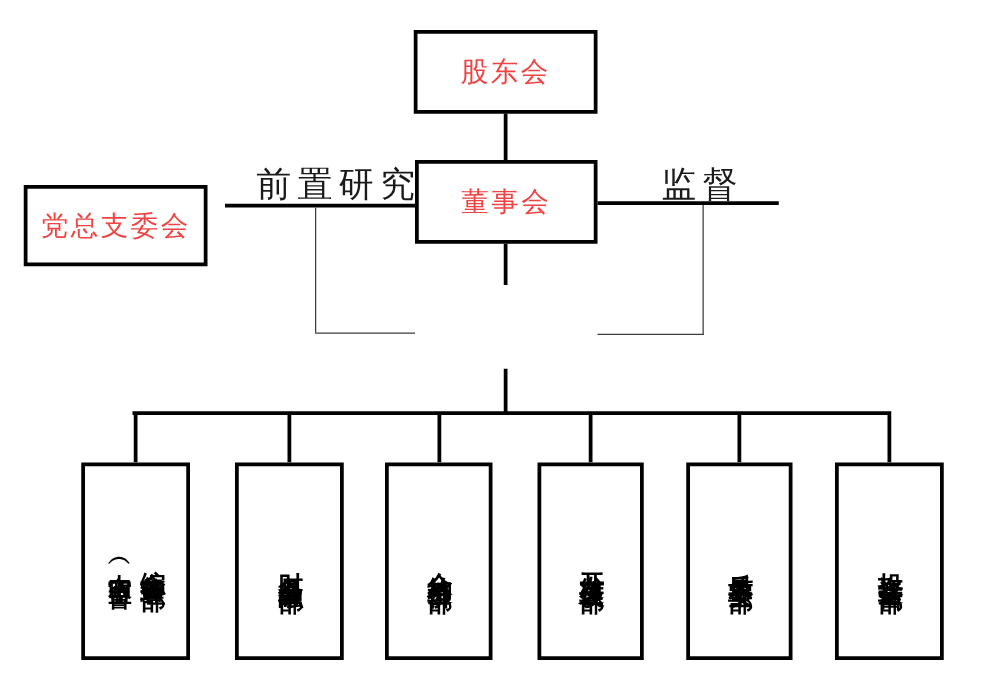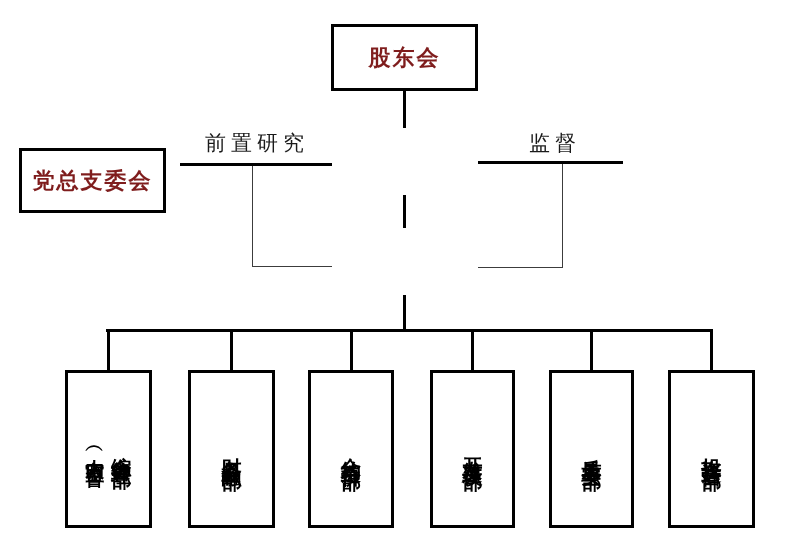--- a/index.html
+++ b/index.html
@@ -13,22 +13,22 @@
   }
   .box {
     position: absolute;
     box-sizing: border-box;
     border: 3px solid #000;
     background: #fff;
     display: flex;
     align-items: center;
     justify-content: center;
     font-size: 22px;
-    font-weight: 700;
-    color: #7f1d1d;
+    font-weight: 400;
+    color: #ef4444;
     letter-spacing: 2px;
     text-align: left;
   }
   .vbox {
     position: absolute;
     box-sizing: border-box;
     border: 3px solid #000;
     background: #fff;
     display: flex;
     align-items: center;
@@ -42,21 +42,21 @@
     font-weight: 600;
     line-height: 1.35;
     letter-spacing: 3px;
   }
   .vtext div { margin: 0; }
   .hline, .vline { position: absolute; background: #000; }
   .thin { background: #3c3c3c; }
   .edge-label {
     position: absolute;
     font-family: "DejaVu Serif", serif;
-    font-size: 21px;
+    font-size: 28px;
     font-weight: 400;
     color: #1a1a1a;
     letter-spacing: 5px;
     white-space: nowrap;
   }
 </style>
 </head>
 <body>
 
 <div id="canvas">
@@ -64,20 +64,23 @@
   <div class="box" style="left:331px; top:24px; width:147px; height:67px;">
     <span>股东会</span>
   </div>
 
   <div class="vline" style="left:403px; top:91px; width:3px; height:37px;"></div>
 
   <div class="box" style="left:19px; top:148px; width:147px; height:65px;">
     <span>党总支委会</span>
   </div>
 
+  <div class="box" style="left:332px; top:128px; width:146px; height:67px;">
+    <span>董事会</span>
+  </div>
 
 
   <div class="hline" style="left:180px; top:163px; width:152px; height:3px;"></div>
   <div class="hline" style="left:478px; top:161px; width:145px; height:3px;"></div>
 
   <div class="edge-label" style="left:205px; top:129px;">前置研究</div>
   <div class="edge-label" style="left:529px; top:129px;">监督</div>
 
   <div class="vline" style="left:403px; top:195px; width:3px; height:33px;"></div>
 

